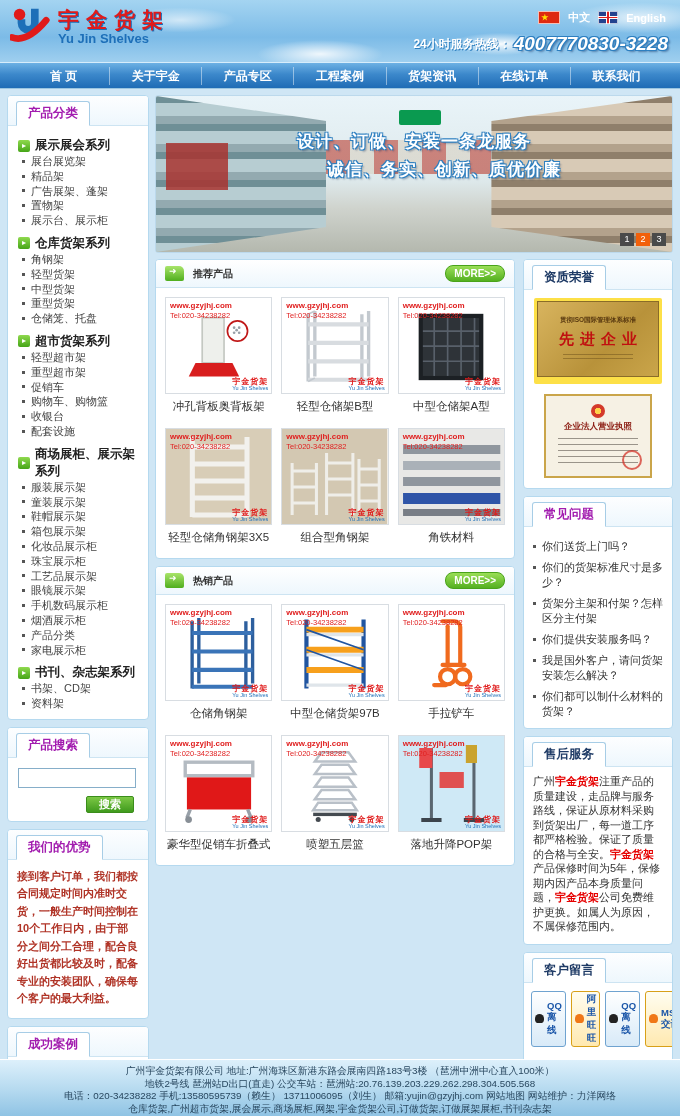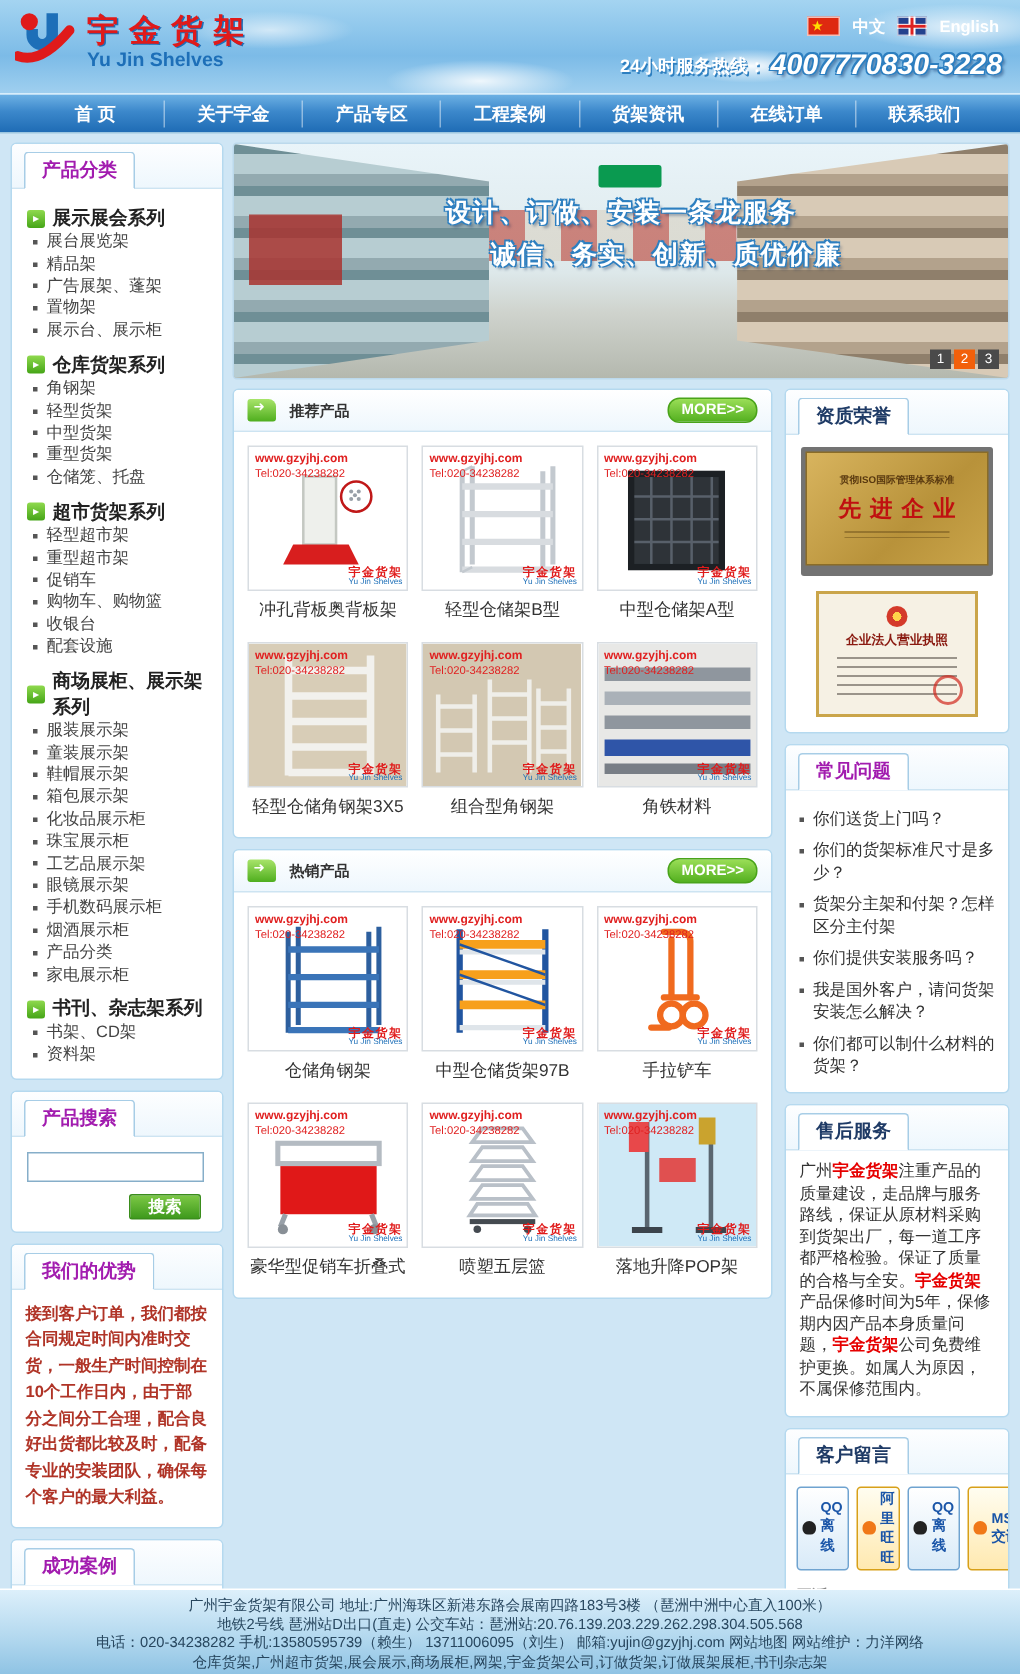--- a/index.html
+++ b/index.html
@@ -106,21 +106,21 @@
   .thumb{position:absolute;left:50%;top:52%;transform:translate(-50%,-50%);}
   .thumb-bg{left:0;top:0;transform:none;width:100%;height:100%;}
   .wm-url{position:absolute;left:4px;top:3px;color:#e02020;font-size:8px;font-weight:bold;z-index:5;}
   .wm-tel{position:absolute;left:4px;top:13px;color:#e02020;font-size:7.5px;z-index:5;}
   .wm-logo{position:absolute;right:3px;bottom:2px;line-height:1;z-index:5;text-align:left;}
   .wm-logo b{display:block;color:#e01a1a;font-size:8px;letter-spacing:1px;}
   .wm-logo i{display:block;color:#1d6fb8;font-size:5.5px;font-style:normal;}
   .pname{text-align:center;font-size:11.5px;color:#333;padding:5px 0 7px 0;}
   
   .honors{padding:8px 10px 10px 10px;text-align:center;}
-  .plaque{width:122px;height:80px;margin:0 auto;background:#737373;padding:3px;border-radius:2px;}
+  .plaque{width:122px;height:80px;margin:0 auto;background:#fde047;padding:3px;border-radius:2px;}
   .plaque-in{height:74px;background:linear-gradient(135deg,#d8b45e,#b8923a 60%,#caa54a);
     border:1px solid #8a6c28;display:flex;flex-direction:column;align-items:center;justify-content:center;gap:5px;}
   .plaque-line{font-size:6.5px;color:#5a3a10;font-weight:bold;}
   .plaque-title{font-size:15px;color:#c01010;font-weight:bold;letter-spacing:6px;padding-left:6px;}
   .plaque-mini{width:70px;height:8px;background:repeating-linear-gradient(180deg,#7a5c20 0 1px,transparent 1px 4px);opacity:.6;}
   .license{width:108px;height:84px;margin:10px auto 0 auto;background:#f6f1e4;border:2px solid #caa54a;
     position:relative;display:flex;flex-direction:column;align-items:center;padding-top:8px;box-sizing:border-box;}
   .emblem{width:14px;height:14px;border-radius:50%;background:radial-gradient(#ffd24a 30%,#d43a2a 31%);}
   .license-title{font-size:8.5px;color:#8a1a10;font-weight:bold;margin-top:3px;}
   .license-lines{width:80px;height:30px;margin-top:5px;

